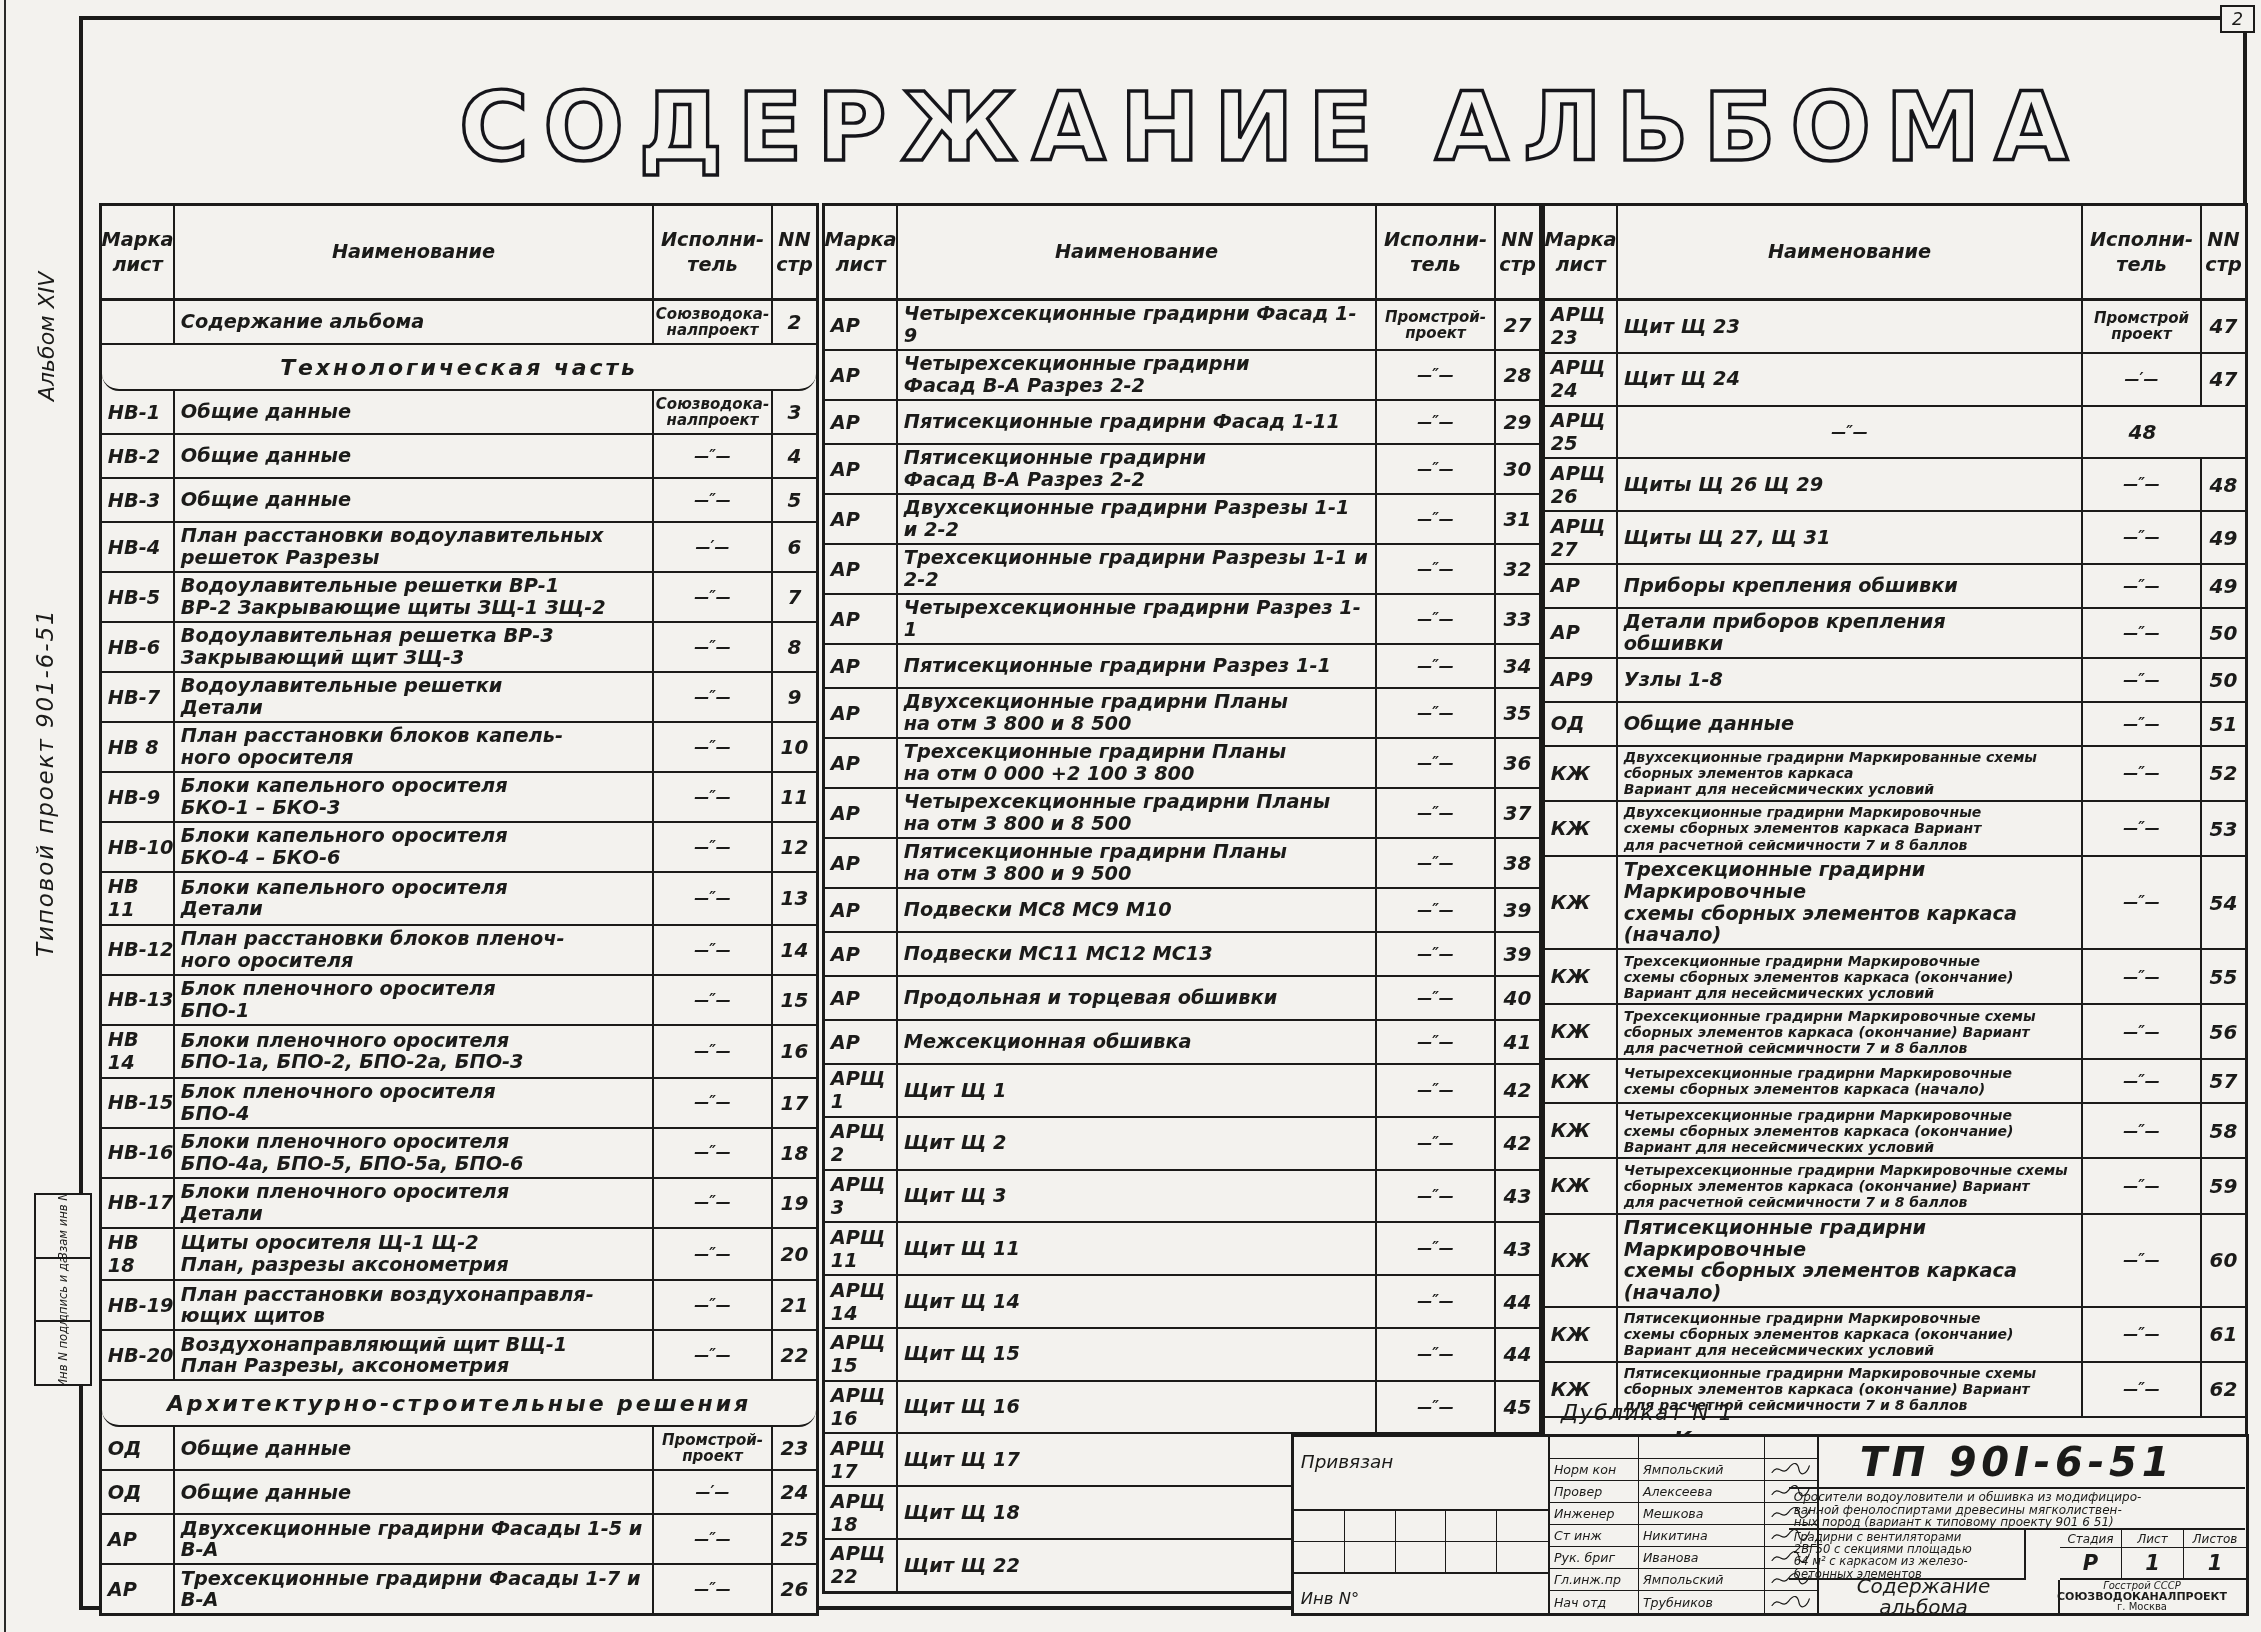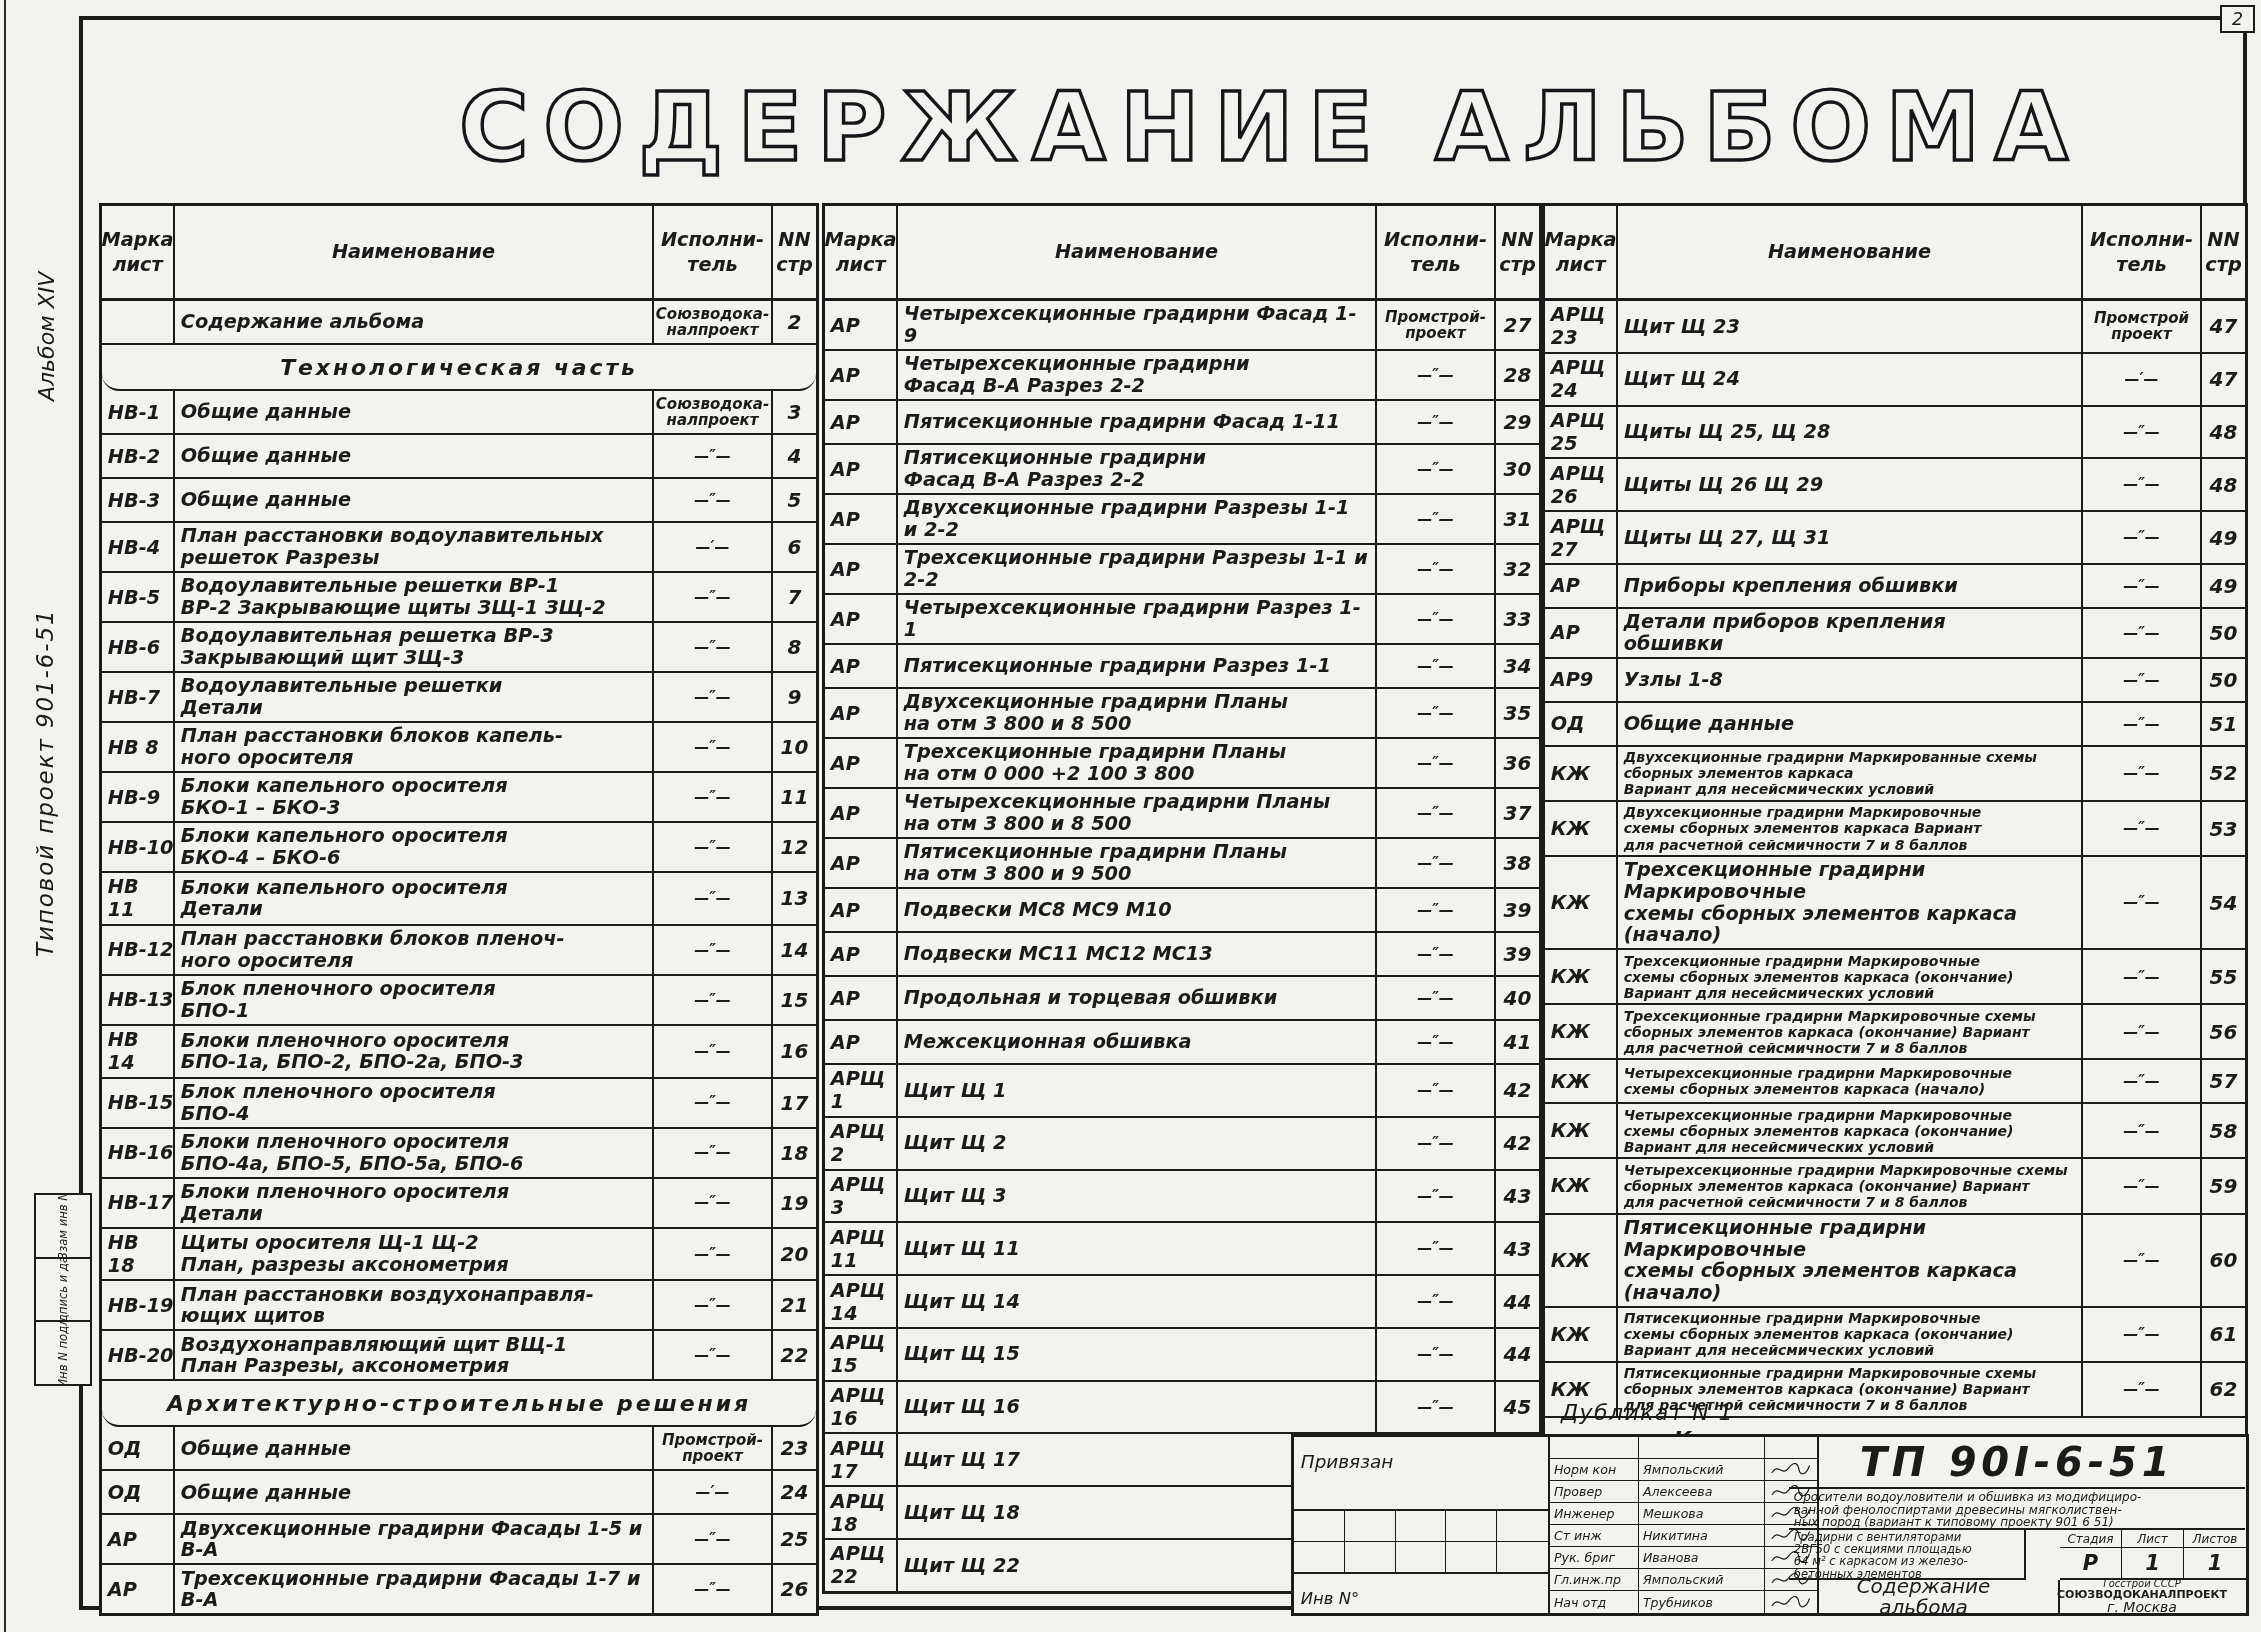--- a/index.html
+++ b/index.html
@@ -77,21 +77,21 @@
   .stage-head{ display:grid; grid-template-columns:1fr 1fr 1fr; height:18.4px; border-bottom:1.9px solid var(--ink); }
   .stage-head div{ border-right:1.9px solid var(--ink); display:flex; align-items:center; justify-content:center; font-size:12px; font-style:italic; }
   .stage-head div:last-child{ border-right:none; }
   .stage-vals{ display:grid; grid-template-columns:1fr 1fr 1fr; height:30px; }
   .stage-vals div{ border-right:1.9px solid var(--ink); display:flex; align-items:center; justify-content:center; font-size:21px; font-style:italic; font-weight:700; }
   .stage-vals div:last-child{ border-right:none; }
   .sheet-title{ position:absolute; left:0; top:143px; width:271px; height:33px; border-right:2.9px solid var(--ink); display:flex; align-items:center; justify-content:center; text-align:center; font-size:20px; font-style:italic; white-space:pre-line; line-height:1.05; }
   .org-box{ position:absolute; left:271px; top:143px; width:164px; height:33px; display:flex; flex-direction:column; align-items:center; justify-content:center; line-height:1.0; }
   .org-top{ font-size:10px; font-style:italic; }
   .org-name{ font-size:11px; font-weight:700; letter-spacing:0px; }
-  .org-city{ font-size:14px; font-style:italic; }
+  .org-city{ font-size:10px; }
 </style>
 </head>
 <body>
 
 <div class="sheet">
   <div class="edge-line"></div>
   <div class="frame"></div>
   <div class="corner-box">2</div>
 
   <div class="main-title">СОДЕРЖАНИЕ АЛЬБОМА</div>
@@ -490,21 +490,20 @@
     <div class="c page">47</div>
   </div>
       <div class="trow">
     <div class="c mark">АРЩ 24</div>
     <div class="c name">Щит  Щ 24</div>
     <div class="c exec">—′—</div>
     <div class="c page">47</div>
   </div>
       <div class="trow">
     <div class="c mark">АРЩ 25</div>
-    <div class="c name">Щиты  Щ 25, Щ 28</div>
     <div class="c exec">—″—</div>
     <div class="c page">48</div>
   </div>
       <div class="trow">
     <div class="c mark">АРЩ 26</div>
     <div class="c name">Щиты  Щ 26  Щ 29</div>
     <div class="c exec">—″—</div>
     <div class="c page">48</div>
   </div>
       <div class="trow">

